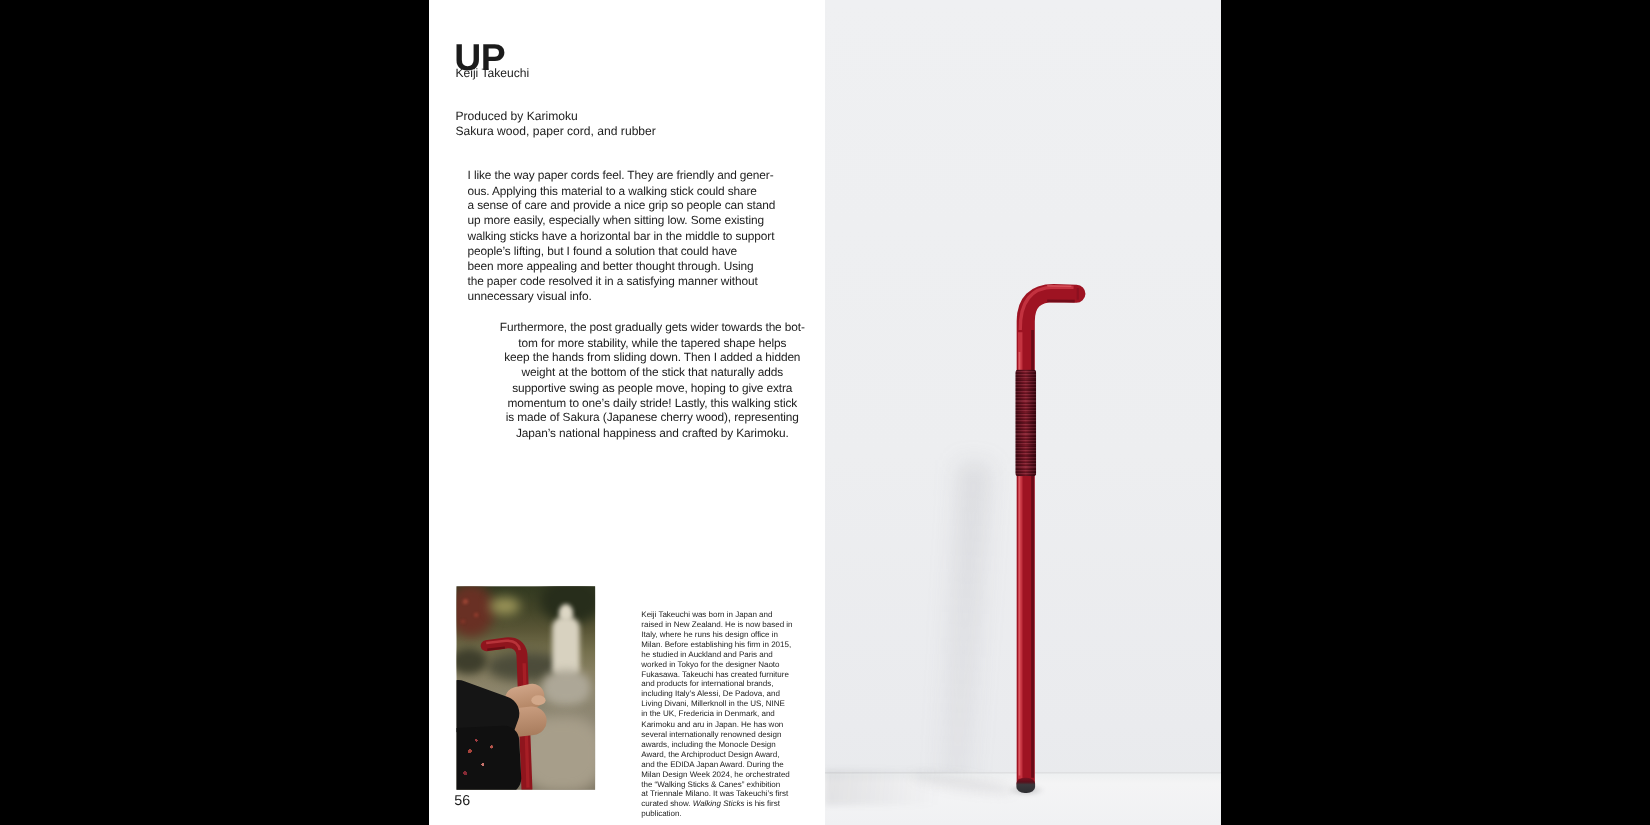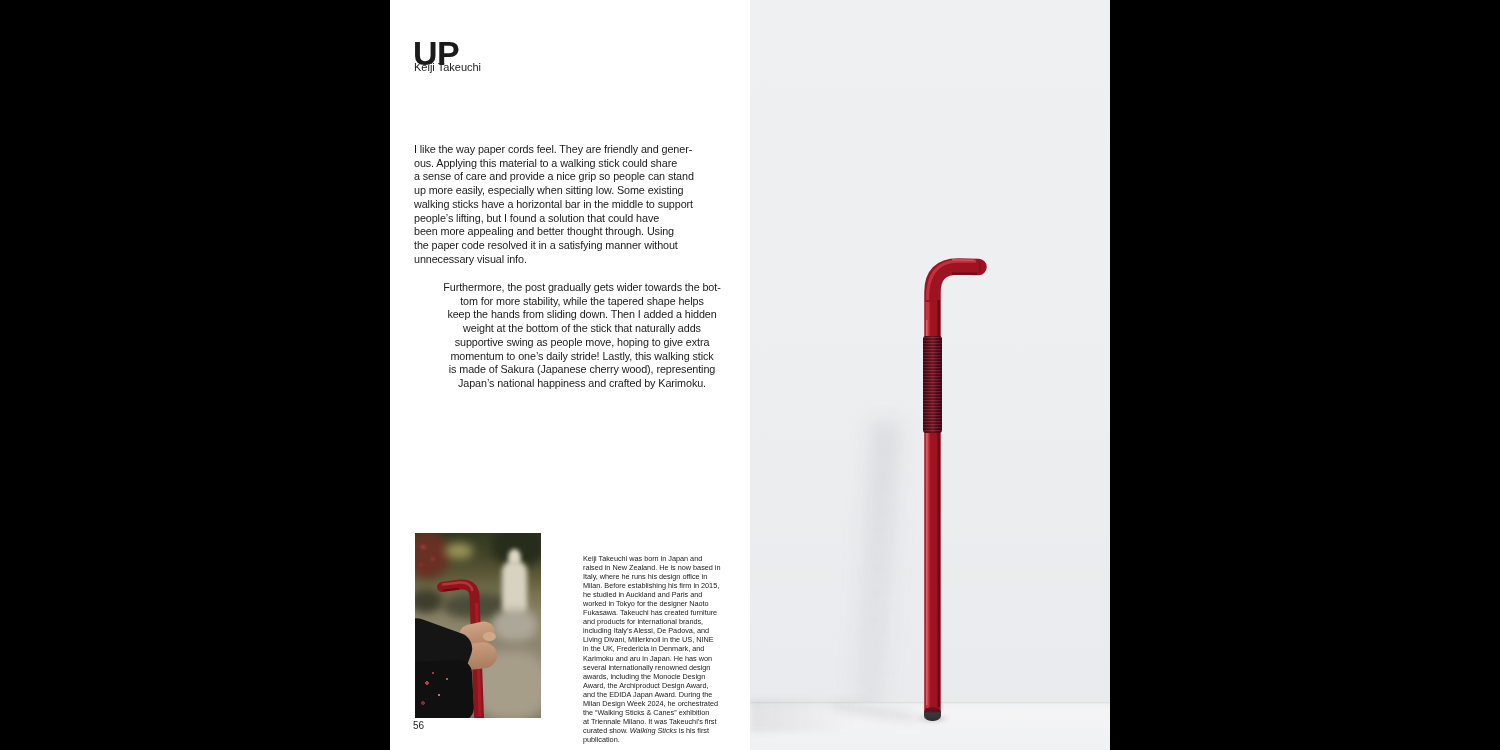--- a/index.html
+++ b/index.html
@@ -6,26 +6,26 @@
   .screen{position:relative;width:1500px;height:750px;background:var(--margin-black,#000);overflow:hidden;
           font-family:"Liberation Sans","DejaVu Sans",sans-serif;color:var(--ink,#1b1b1b);}
   .page{position:absolute;top:0;height:750px;width:360px;overflow:hidden;}
   .left-page{left:390px;background:var(--paper-white,#fff);}
   .right-page{left:750px;background:linear-gradient(180deg,var(--wall-top,#eff0f2) 0%,#edeef0 55%,#eaebee 88%,var(--wall-bottom,#e8eaec) 100%);}
 
   
   .title{position:absolute;left:23px;top:13px;font-size:34px;line-height:34px;font-weight:700;letter-spacing:-.5px;}
   .author{position:absolute;left:24px;top:61px;font-size:11px;line-height:13px;}
   .credits{position:absolute;left:24px;top:99px;font-size:11px;line-height:14px;white-space:pre;}
-  .para{position:absolute;left:24px;width:336px;font-size:10.8px;line-height:13.7px;letter-spacing:-.1px;white-space:pre;margin:0;}
+  .para{position:absolute;left:24px;width:336px;font-size:10.8px;line-height:13.7px;letter-spacing:-.1px;white-space:pre;margin:11px;}
   .para1{top:143px;}
   .para2{top:281px;text-align:center;}
   .bio{position:absolute;left:193px;top:554px;width:166px;font-size:7.3px;line-height:9.05px;letter-spacing:-.02px;white-space:pre;}
   .bio i{font-style:italic;}
-  .page-number{position:absolute;left:23px;top:720px;font-size:10px;}
+  .page-number{position:absolute;left:23px;top:720px;font-size:13px;}
 
   
   .photo{position:absolute;left:25px;top:533px;width:126px;height:185px;overflow:hidden;
          background:linear-gradient(180deg,#323920 0%,#444629 12%,#5b5737 22%,#75704d 32%,#888062 42%,#8e8770 55%,#8a8371 70%,#817a67 85%,#7b7361 100%);}
   .photo .blob{position:absolute;}
   .ph-red-bush{left:-8px;top:-2px;width:42px;height:48px;background:#693024;border-radius:50%;filter:blur(5px);}
   .ph-red-dots{left:0;top:4px;width:34px;height:40px;opacity:.9;filter:blur(1.5px);
     background:radial-gradient(circle 4px at 8px 10px,#a34736 60%,transparent 62%),
                radial-gradient(circle 3px at 18px 22px,#9c3f2f 60%,transparent 62%),
                radial-gradient(circle 3px at 6px 28px,#8d382b 60%,transparent 62%);}
@@ -71,20 +71,22 @@
     background:radial-gradient(ellipse,rgba(40,40,45,.30),transparent 70%);filter:blur(2px);}
 </style>
 </head>
 <body>
 
 <div class="screen">
 
   <section class="page left-page">
     <h1 class="title">UP</h1>
     <div class="author">Keiji Takeuchi</div>
+    <div class="credits">Produced by Karimoku
+Sakura wood, paper cord, and rubber</div>
     <p class="para para1">I like the way paper cords feel. They are friendly and gener-
 ous. Applying this material to a walking stick could share
 a sense of care and provide a nice grip so people can stand
 up more easily, especially when sitting low. Some existing
 walking sticks have a horizontal bar in the middle to support
 people’s lifting, but I found a solution that could have
 been more appealing and better thought through. Using
 the paper code resolved it in a satisfying manner without
 unnecessary visual info.</p>
     <p class="para para2">Furthermore, the post gradually gets wider towards the bot-

